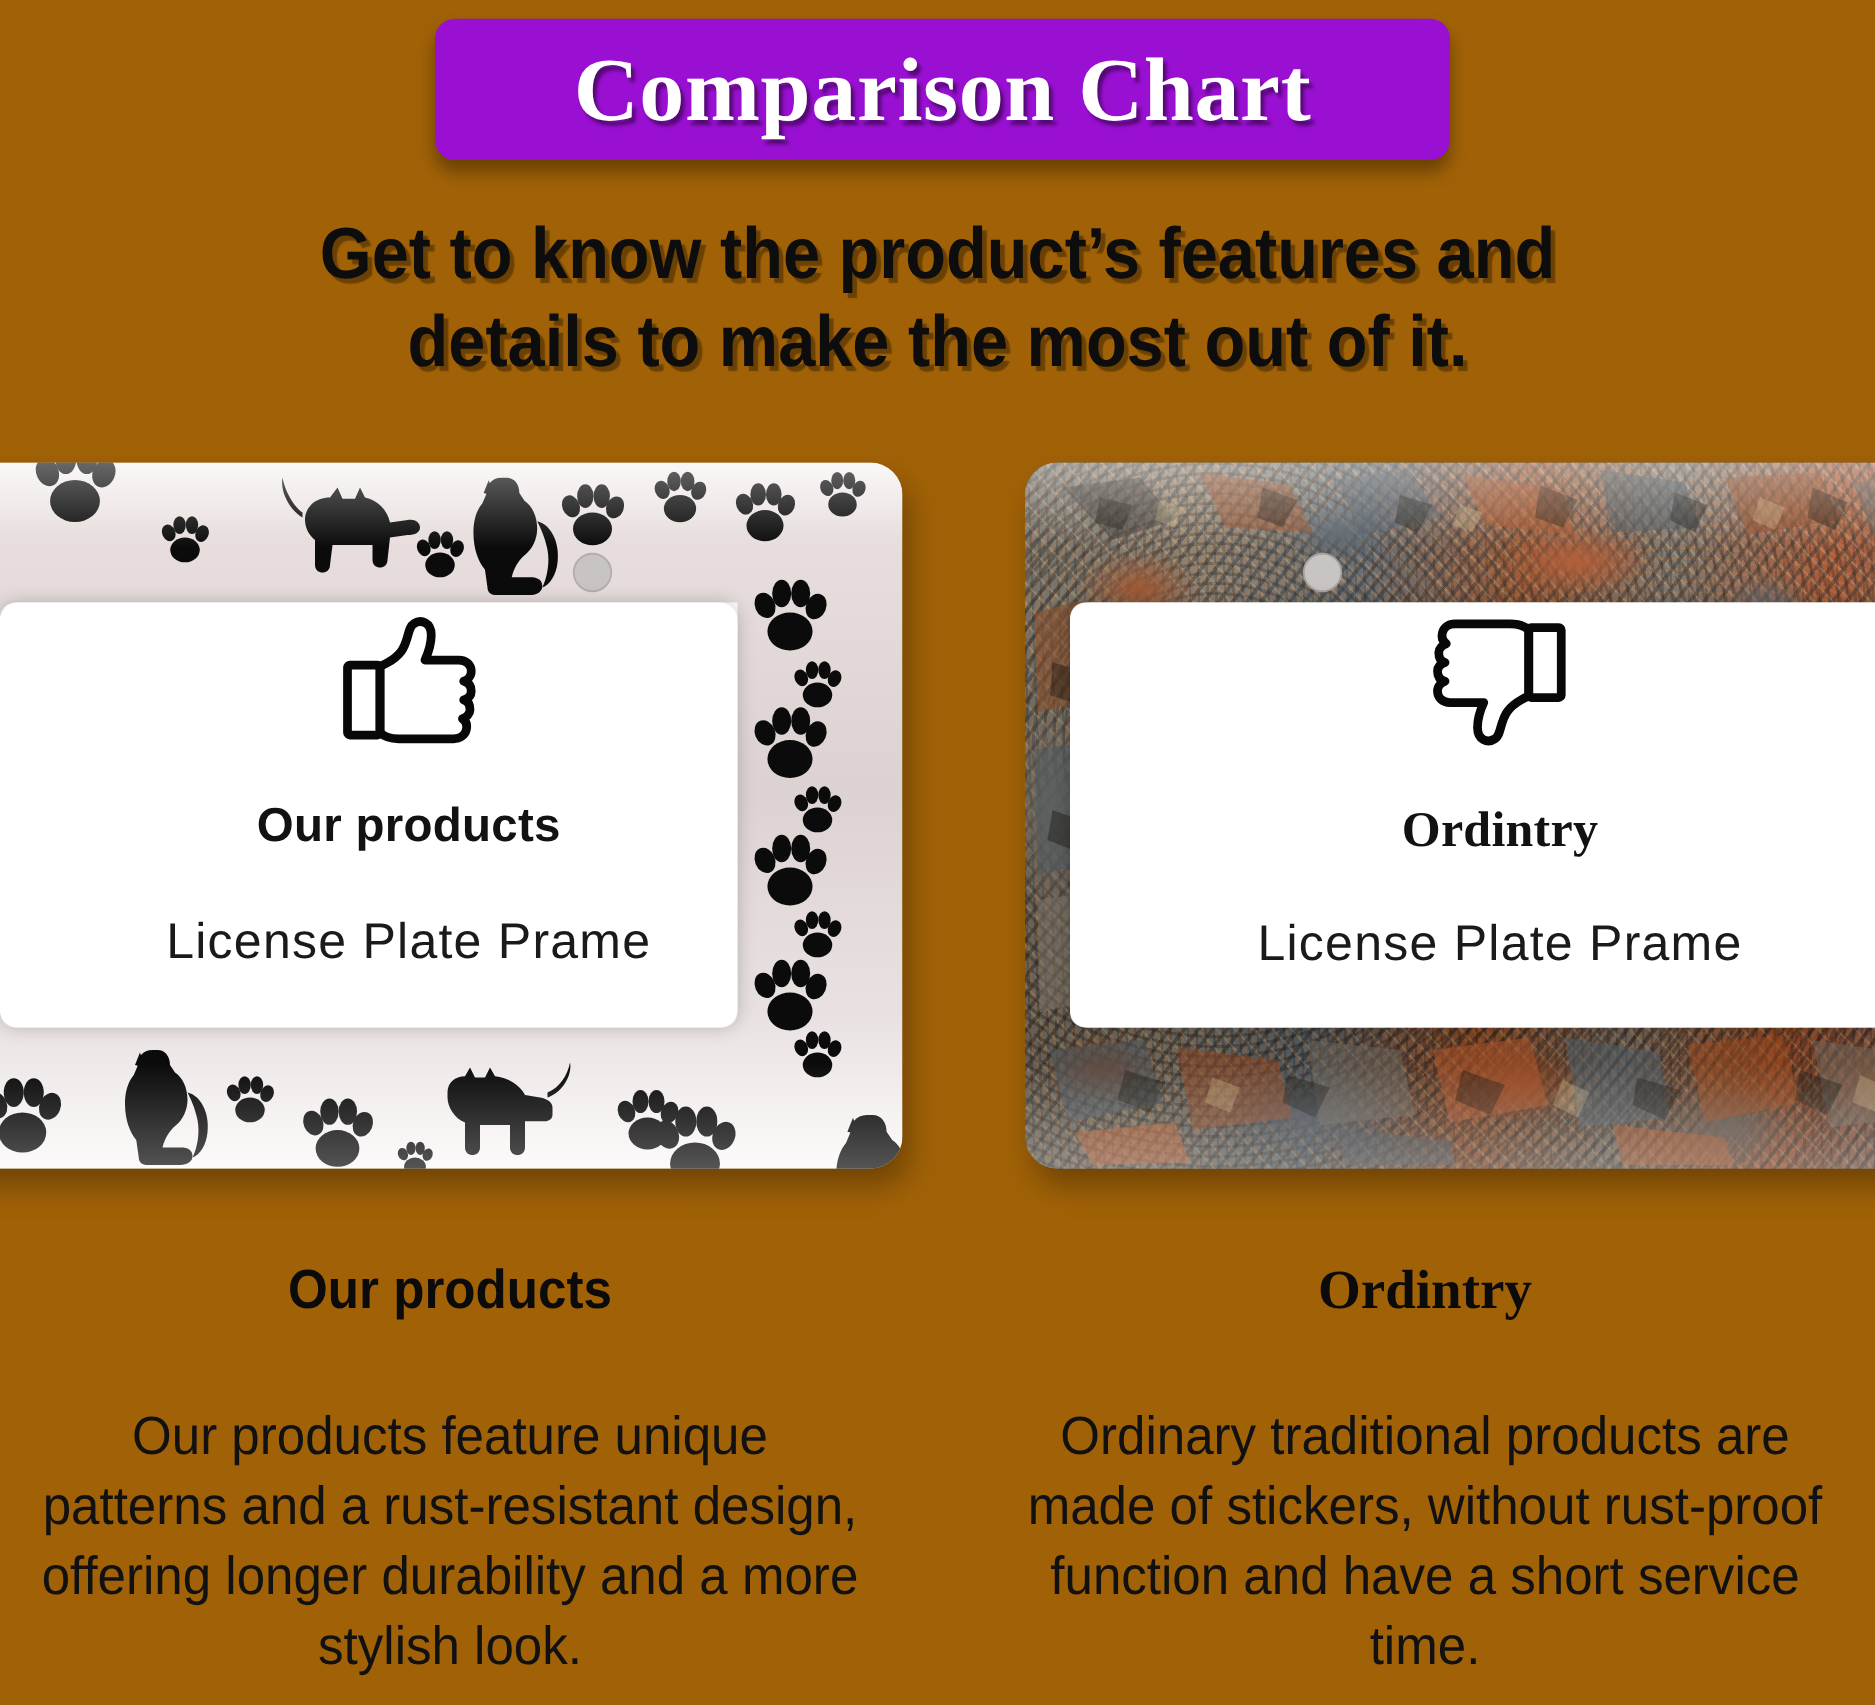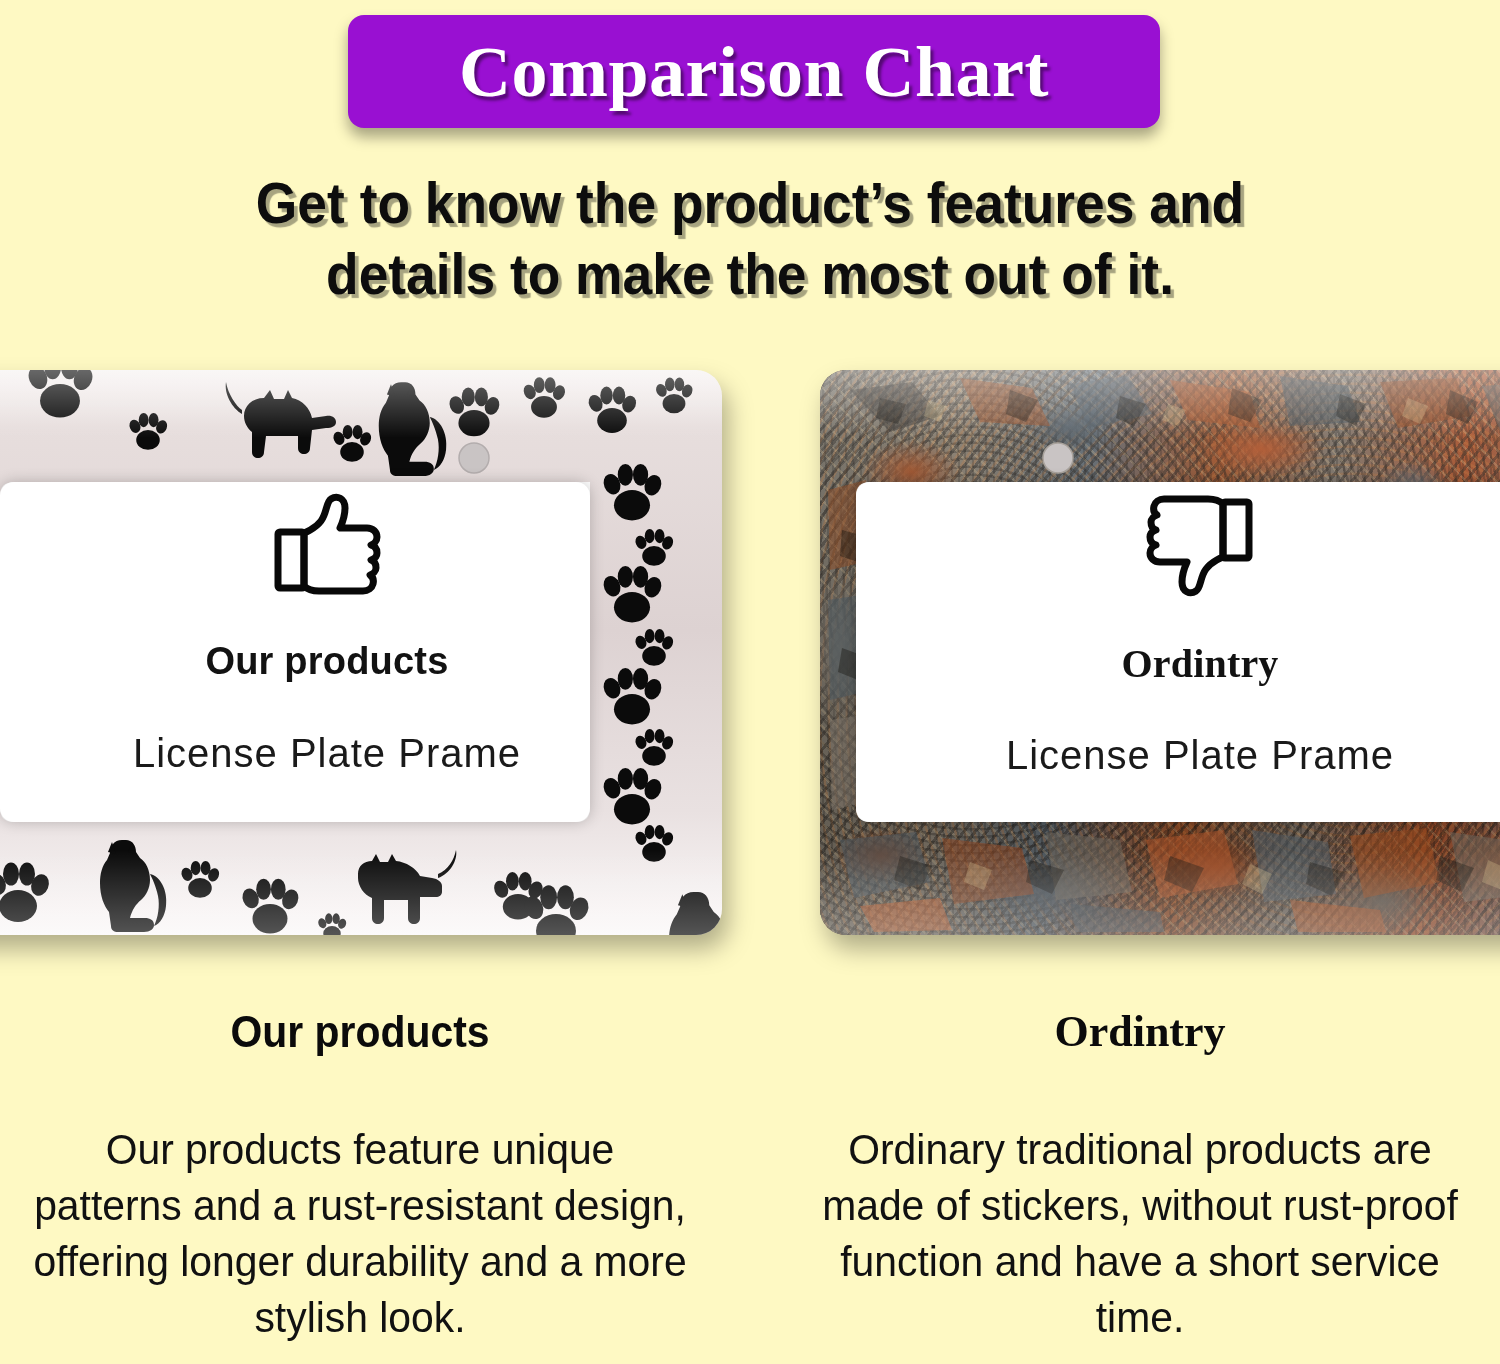--- a/index.html
+++ b/index.html
@@ -1,19 +1,19 @@
 <!DOCTYPE html>
 <html><head>
 <meta charset="utf-8">
 <style>
   * { margin:0; padding:0; box-sizing:border-box; }
   html,body { width:1500px; height:1364px; background:#ffffff; overflow:hidden; }
   body { font-family:"Liberation Sans", sans-serif; -webkit-font-smoothing:antialiased; }
 
-  .page { position:relative; width:1500px; height:1364px; background:#fef9c3; }
+  .page { position:relative; width:1500px; height:1364px; background:#a16207; }
 
   
   .title-banner{
     position:absolute; left:348px; top:15px; width:812px; height:113px;
     background:#9910d2; border-radius:16px;
     box-shadow:0 9px 14px rgba(0,0,0,.34);
     display:flex; align-items:center; justify-content:center;
   }
   .title-banner-text{
     font-family:"Liberation Serif", serif;

